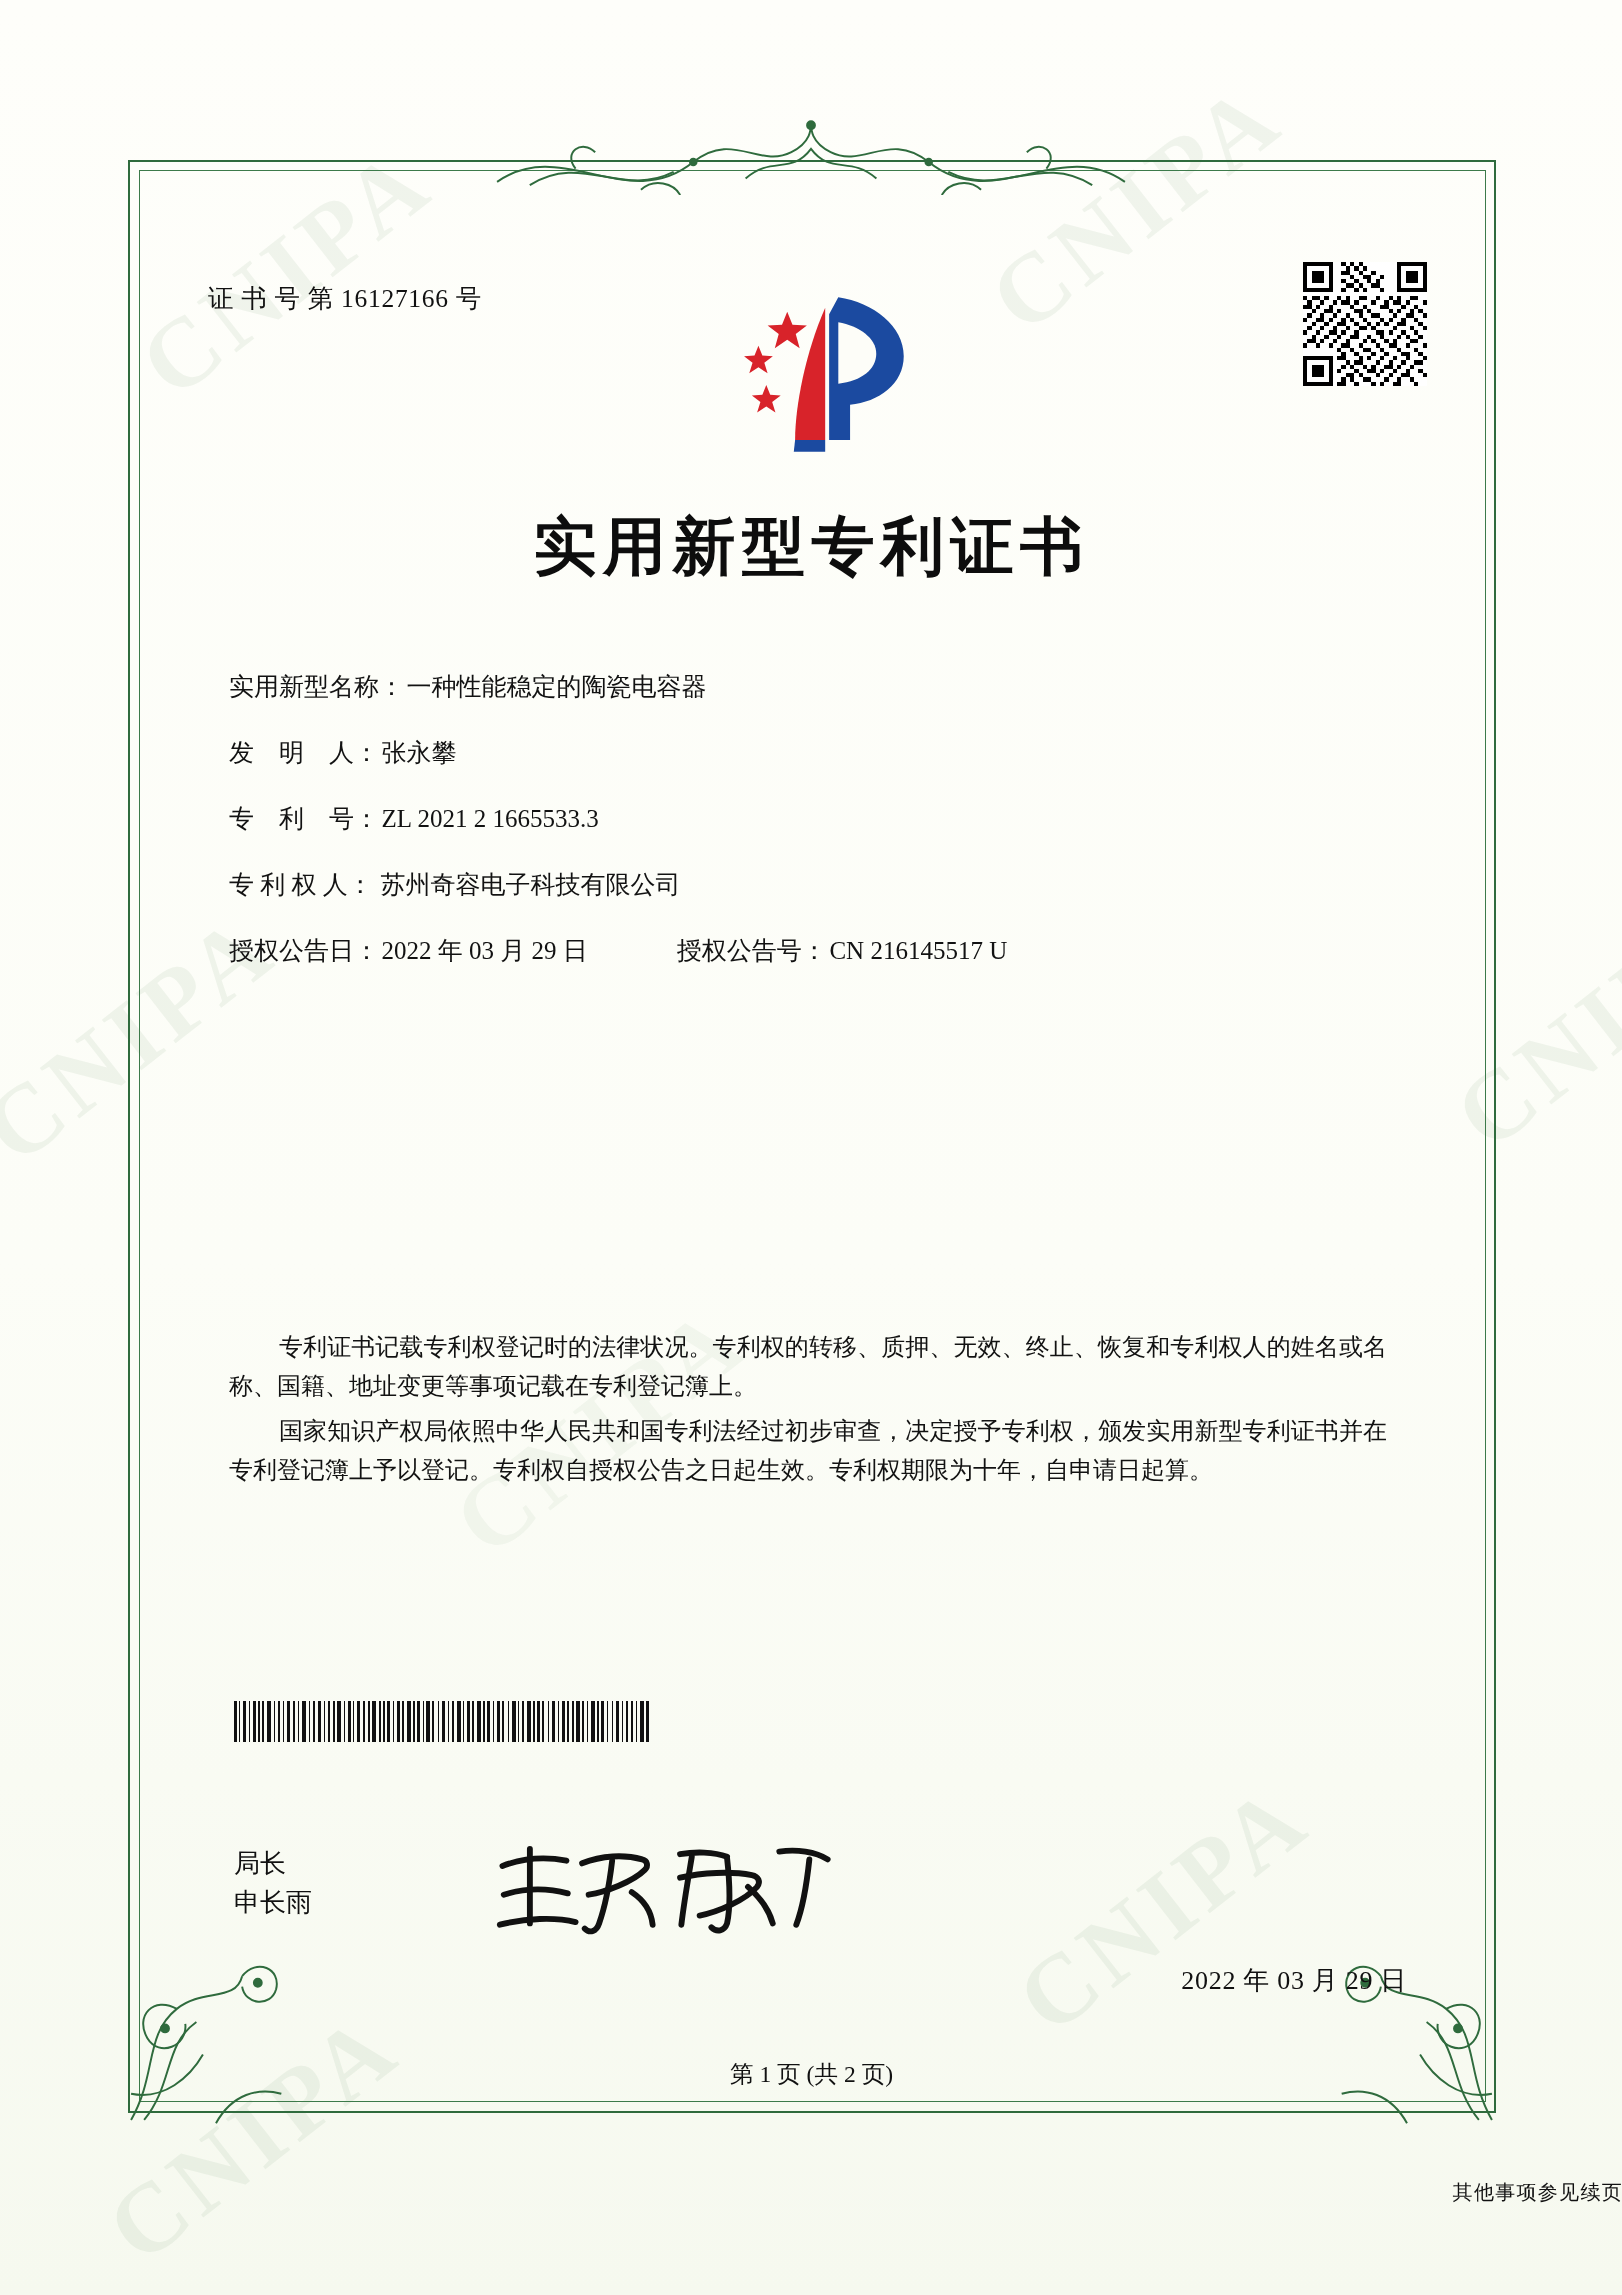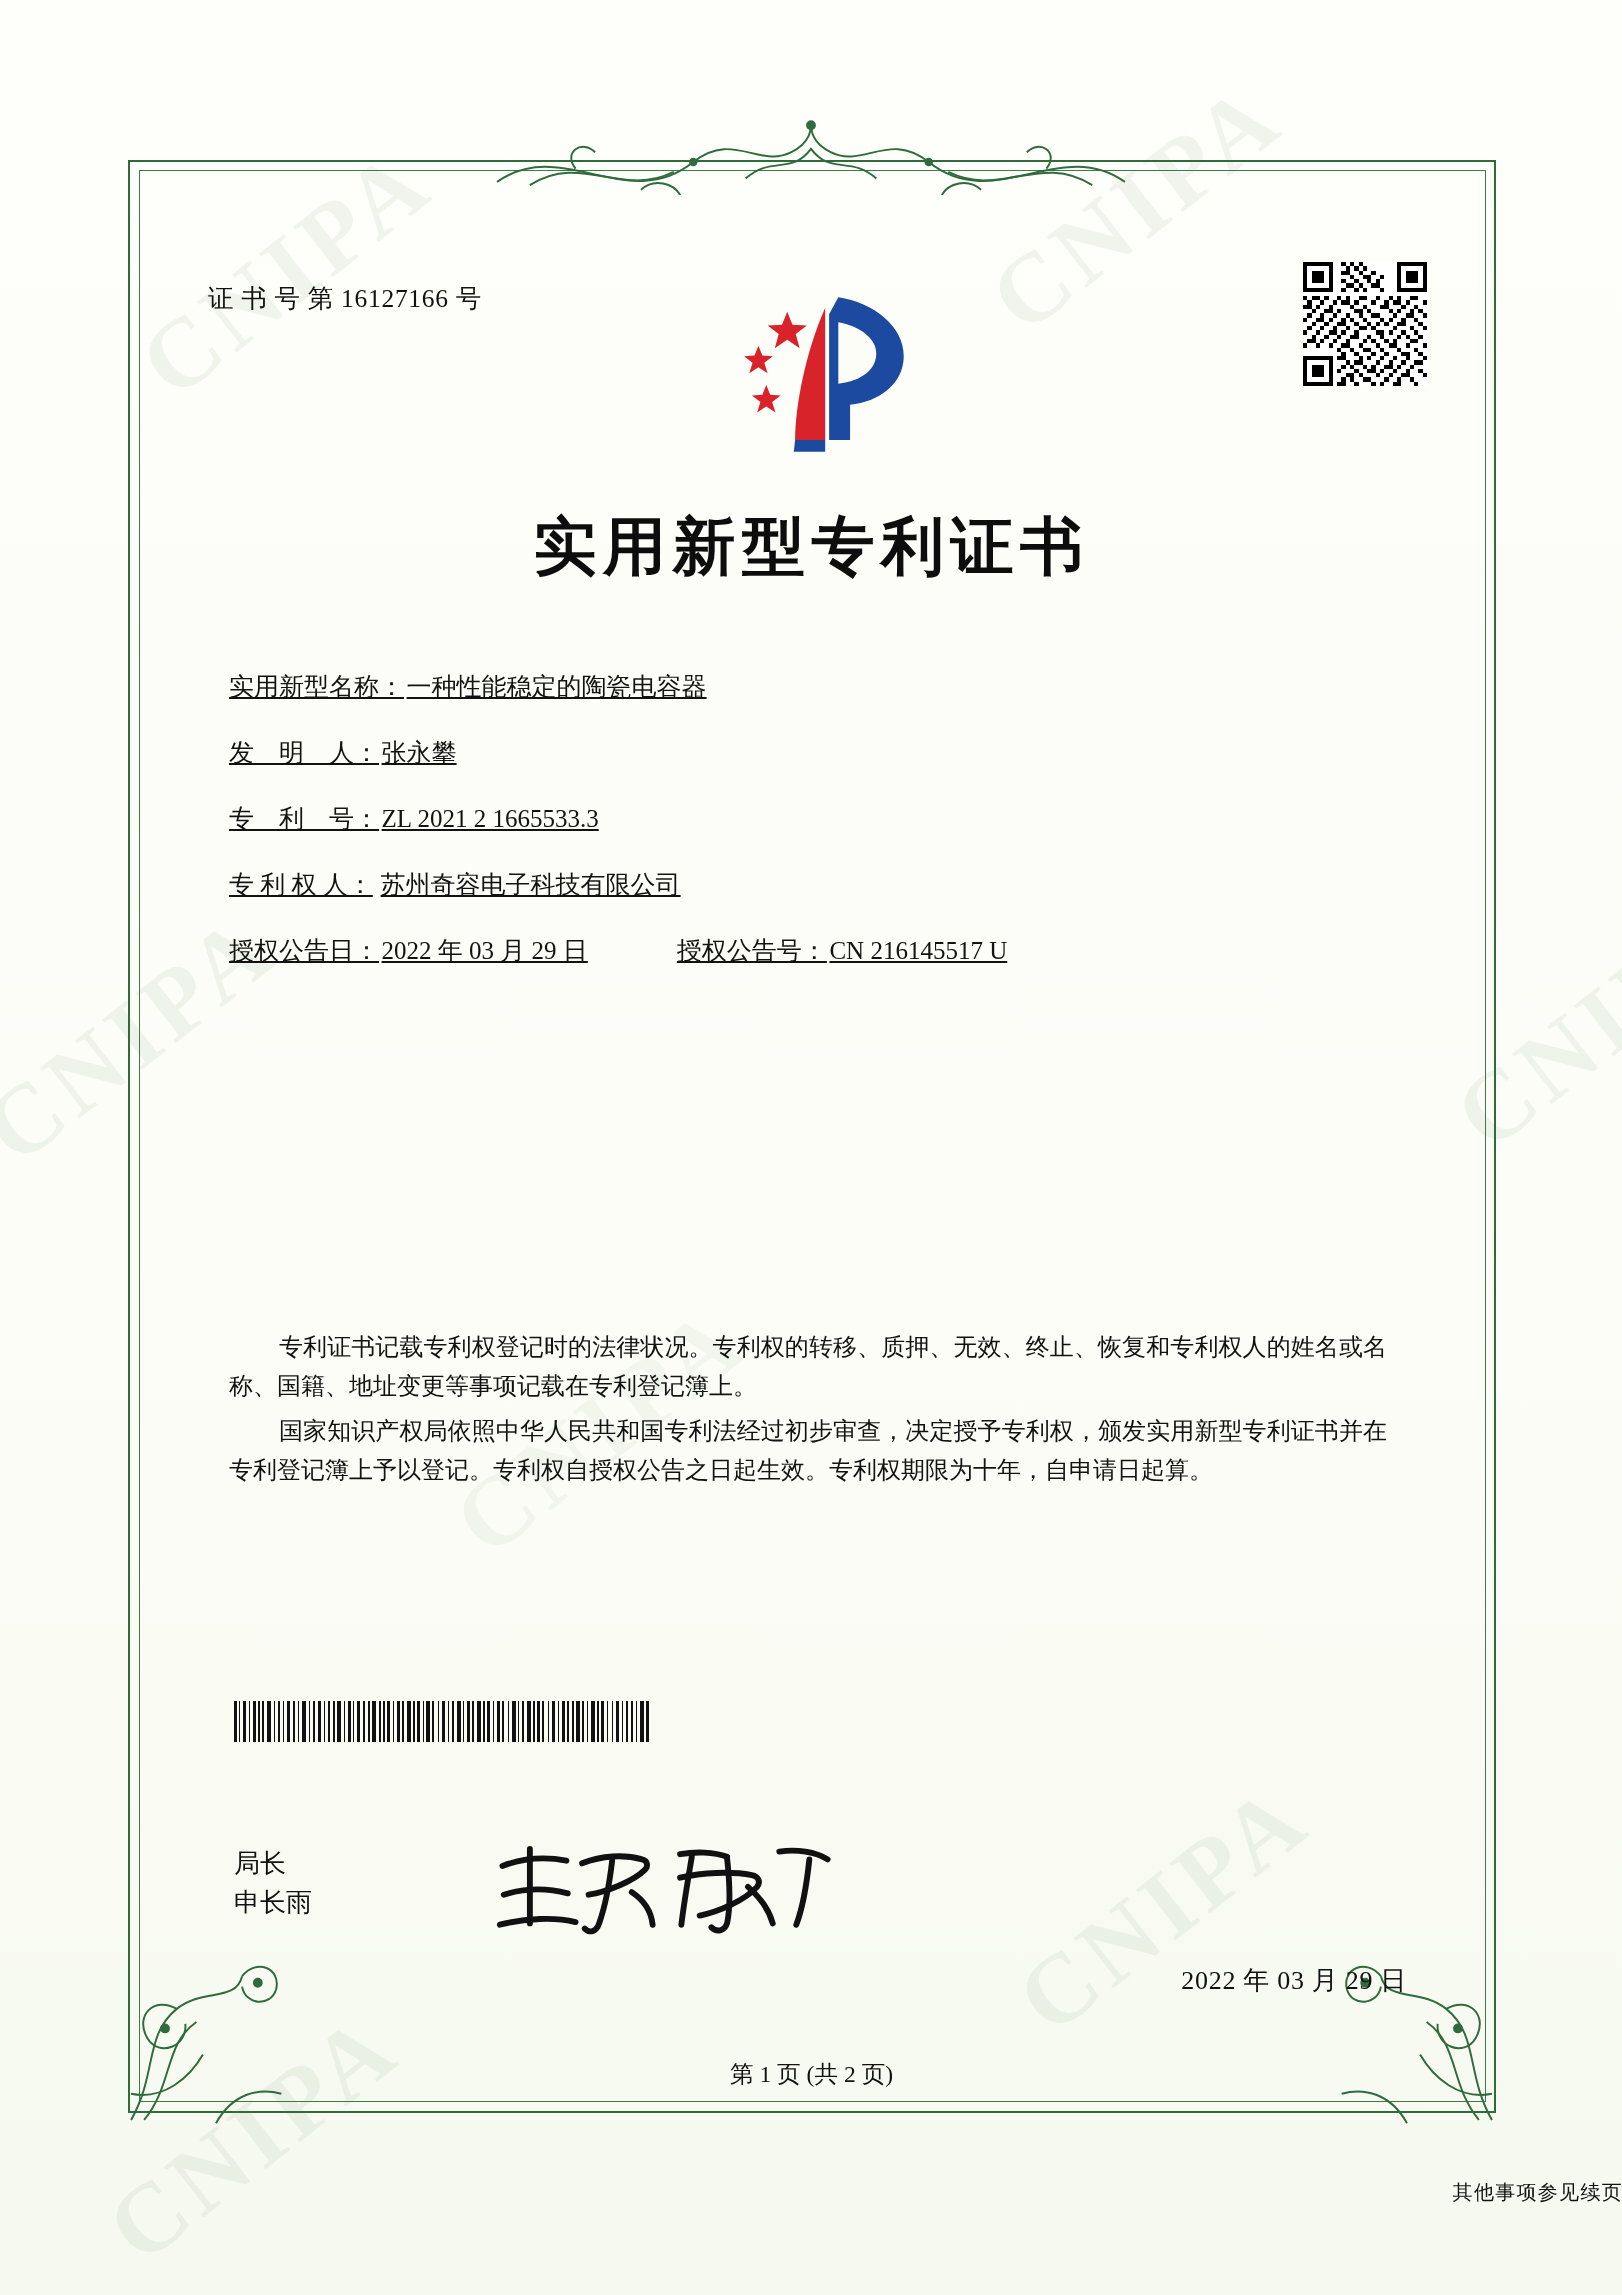--- a/index.html
+++ b/index.html
@@ -104,21 +104,20 @@
     width: 1178px;
     font-size: 25px;
     color: #121212;
     line-height: 1.0;
   }
   .field-row {
     display: flex;
     align-items: baseline;
     margin-bottom: 41px;
     white-space: nowrap;
-    text-decoration: underline;
   }
   .field-label {
     display: inline-block;
     min-width: 149px;
   }
   .field-value {
     margin-left: 2.6px;
   }
   .field-row.pair .second-label {
     margin-left: 89px;

